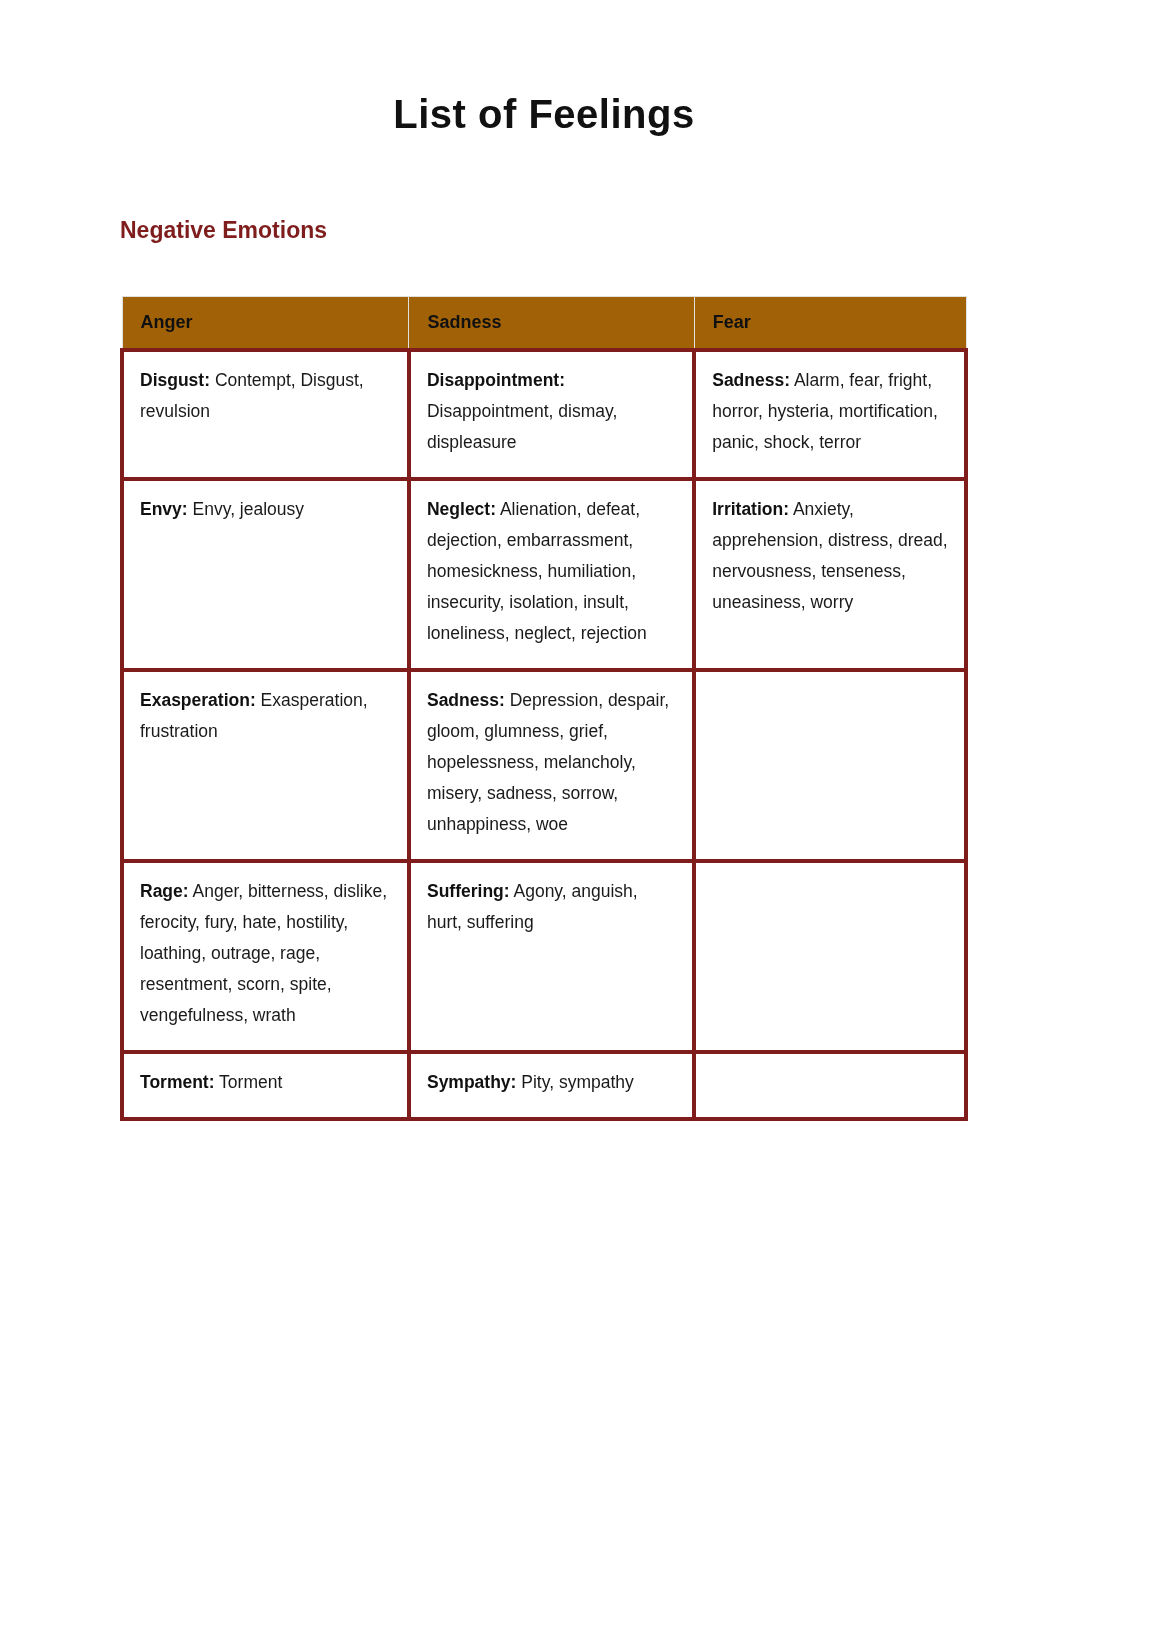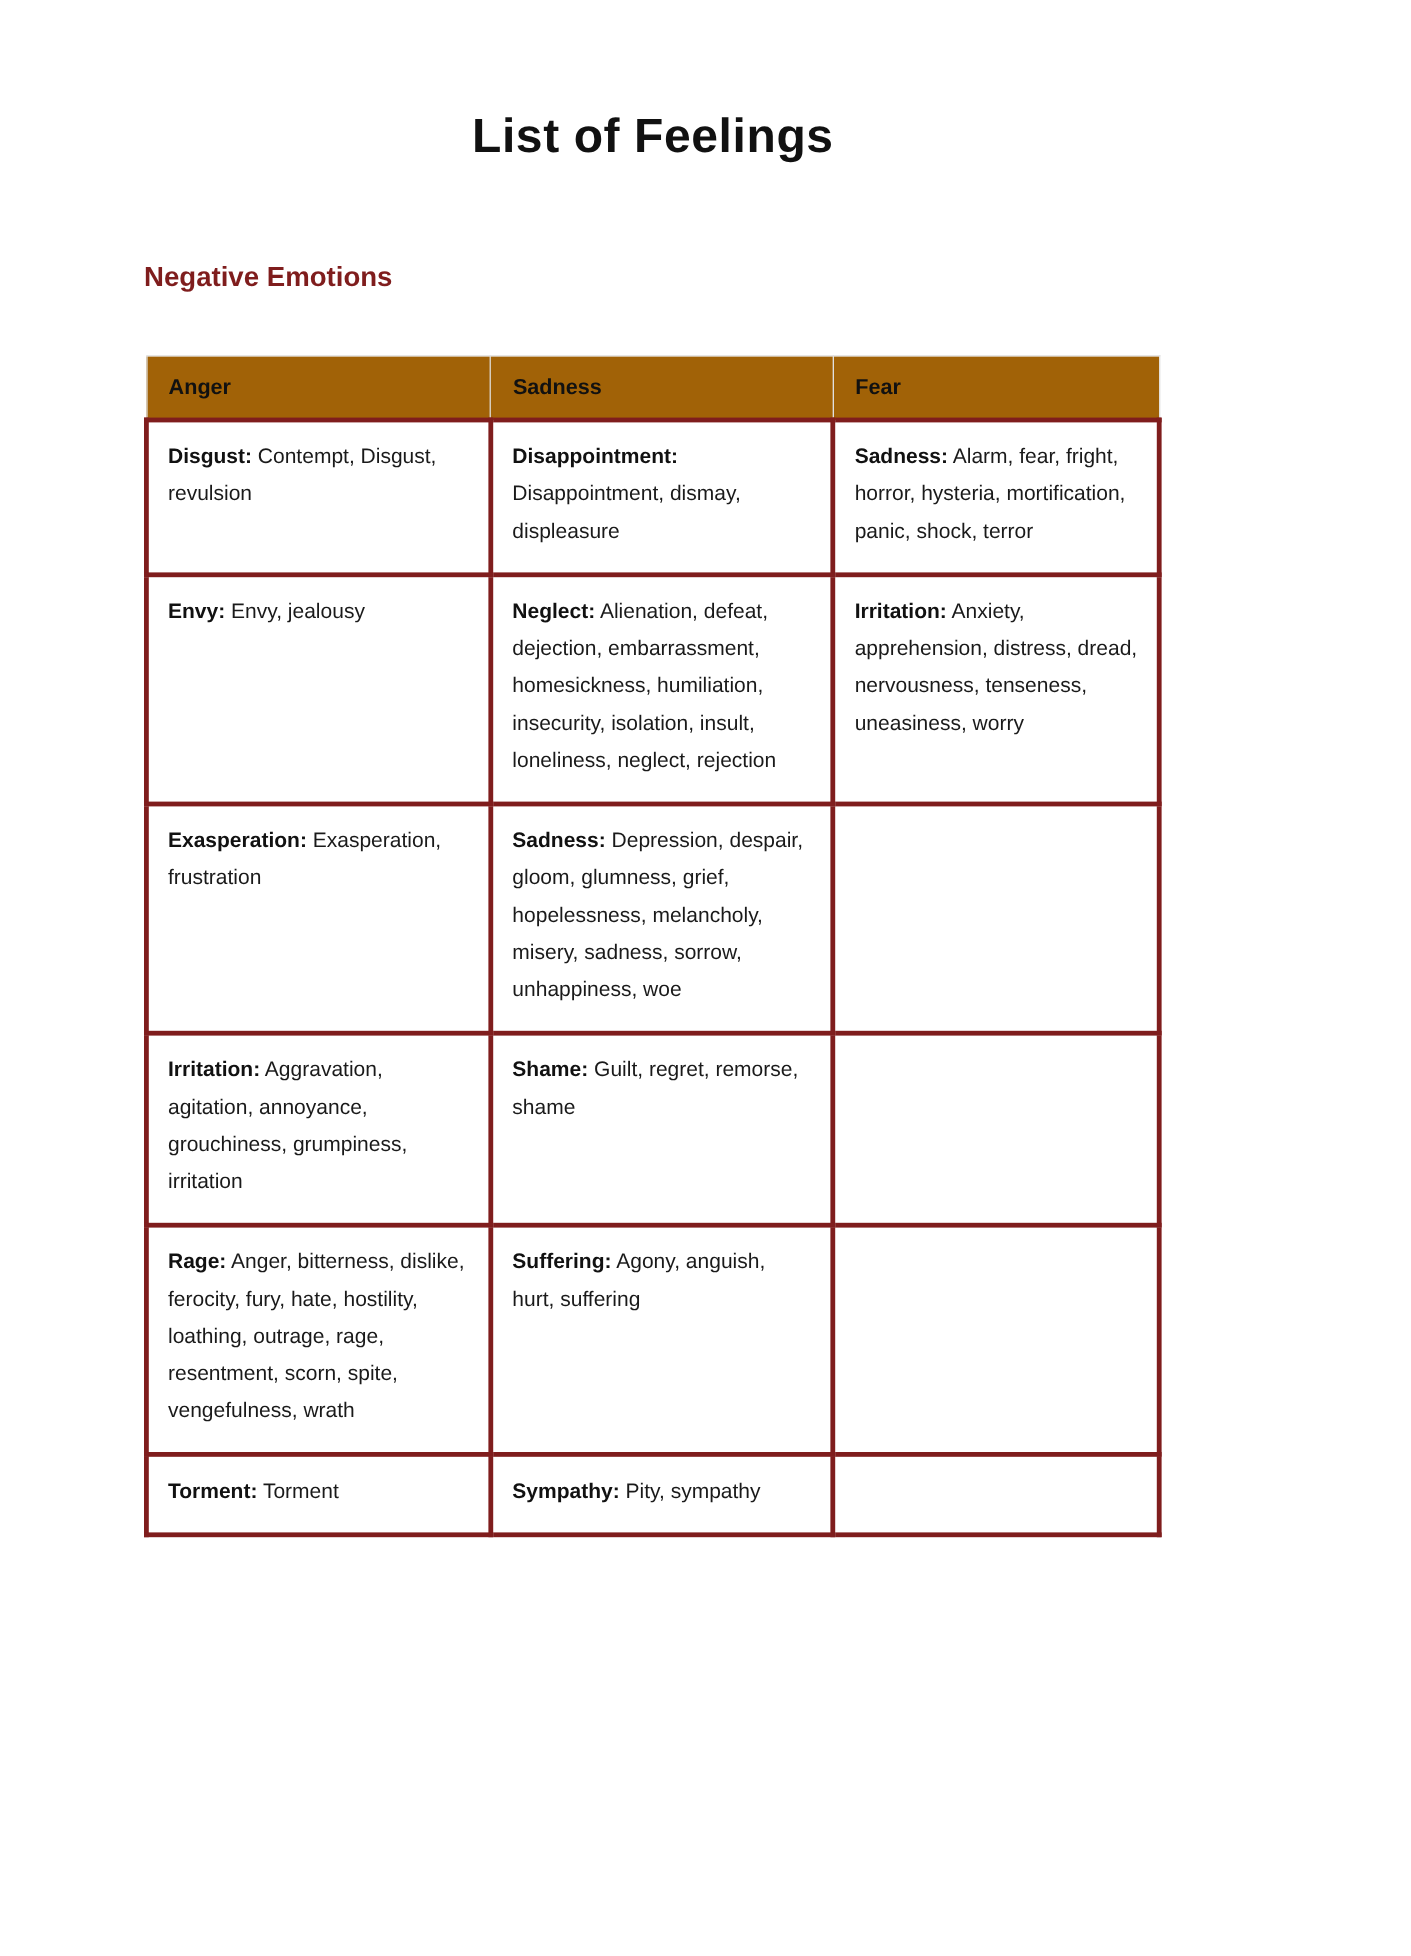--- a/index.html
+++ b/index.html
@@ -98,25 +98,20 @@
         <td><span class="lead">Envy:</span> <span>Envy, jealousy</span></td>
         <td><span class="lead">Neglect:</span> <span>Alienation, defeat, dejection, embarrassment, homesickness, humiliation, insecurity, isolation, insult, loneliness, neglect, rejection</span></td>
         <td><span class="lead">Irritation:</span> <span>Anxiety, apprehension, distress, dread, nervousness, tenseness, uneasiness, worry</span></td>
       </tr>
       <tr>
         <td><span class="lead">Exasperation:</span> <span>Exasperation, frustration</span></td>
         <td><span class="lead">Sadness:</span> <span>Depression, despair, gloom, glumness, grief, hopelessness, melancholy, misery, sadness, sorrow, unhappiness, woe</span></td>
         <td><span class="lead"></span> <span></span></td>
       </tr>
       <tr>
-        <td><span class="lead">Irritation:</span> <span>Aggravation, agitation, annoyance, grouchiness, grumpiness, irritation</span></td>
-        <td><span class="lead">Shame:</span> <span>Guilt, regret, remorse, shame</span></td>
-        <td><span class="lead"></span> <span></span></td>
-      </tr>
-      <tr>
         <td><span class="lead">Rage:</span> <span>Anger, bitterness, dislike, ferocity, fury, hate, hostility, loathing, outrage, rage, resentment, scorn, spite, vengefulness, wrath</span></td>
         <td><span class="lead">Suffering:</span> <span>Agony, anguish, hurt, suffering</span></td>
         <td><span class="lead"></span> <span></span></td>
       </tr>
       <tr>
         <td><span class="lead">Torment:</span> <span>Torment</span></td>
         <td><span class="lead">Sympathy:</span> <span>Pity, sympathy</span></td>
         <td><span class="lead"></span> <span></span></td>
       </tr>
     </tbody>

